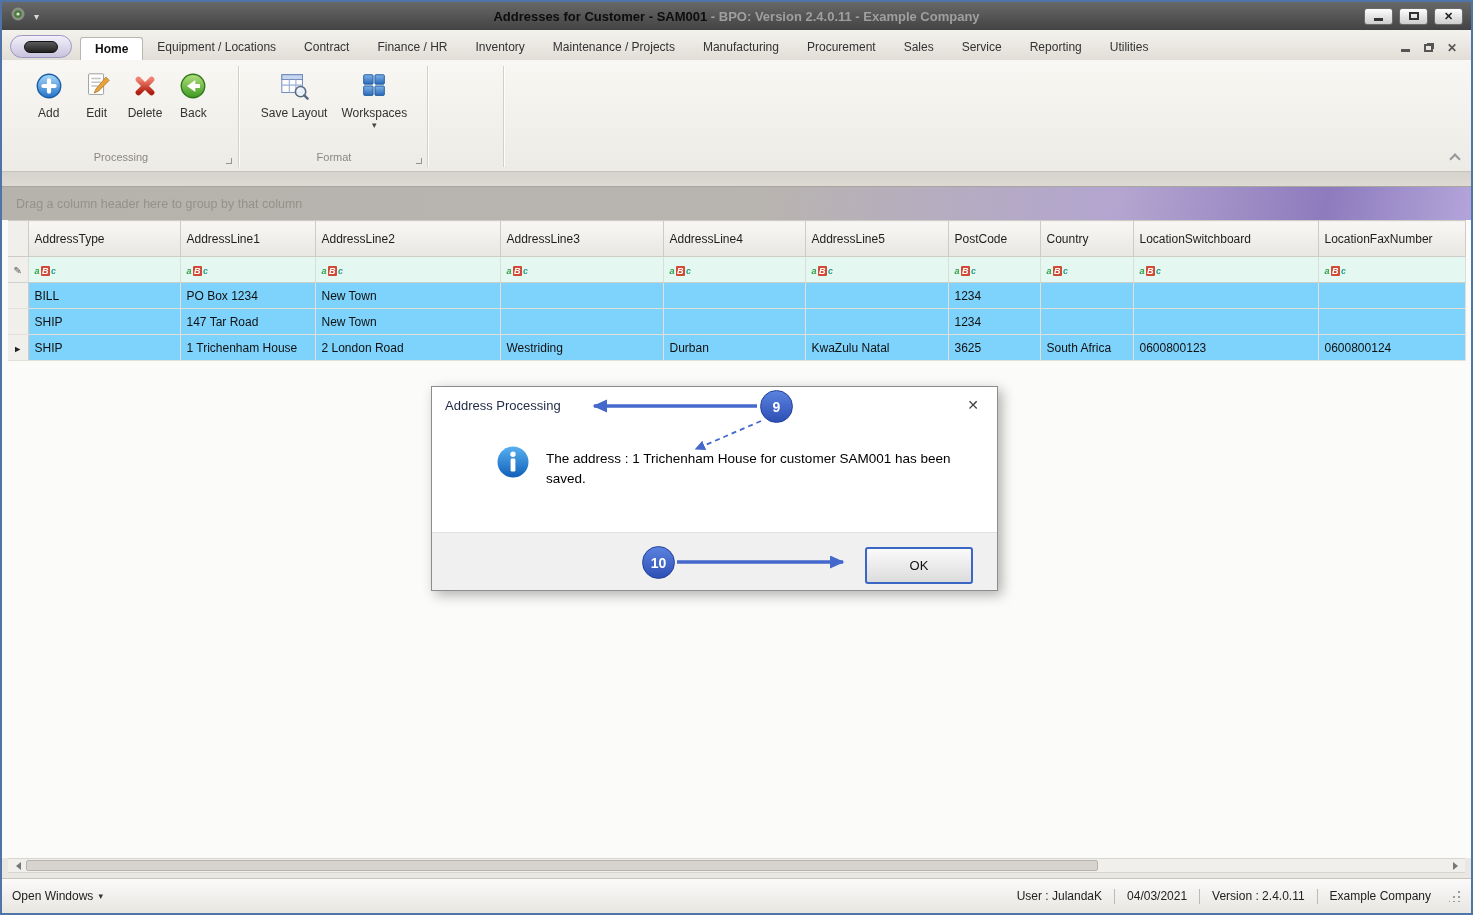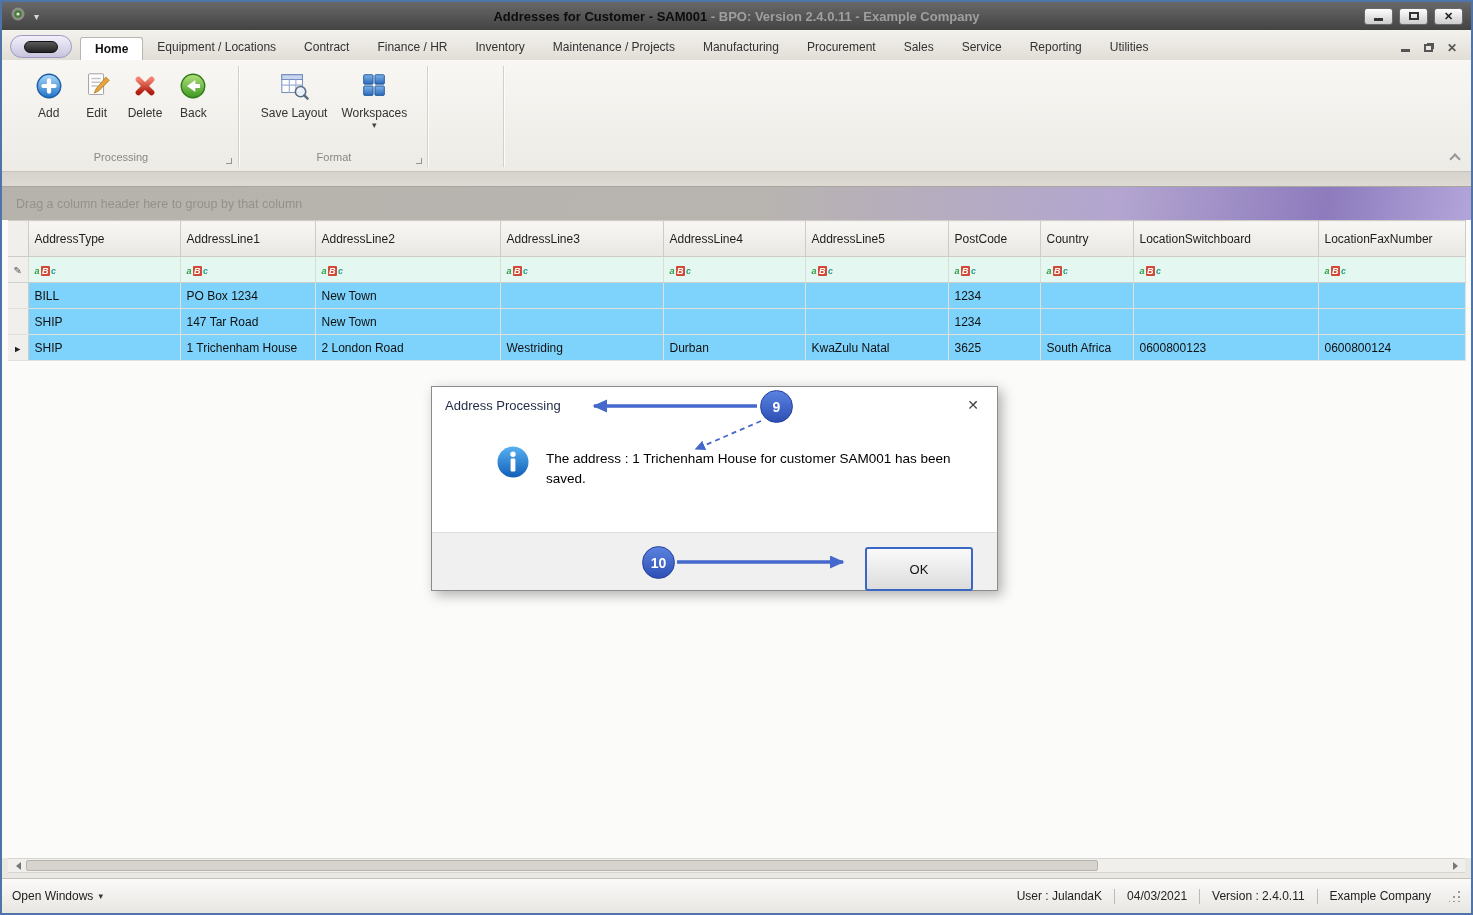--- a/index.html
+++ b/index.html
@@ -121,21 +121,21 @@
   .dialog{position:absolute;left:431px;top:386px;width:567px;height:205px;background:#fff;
     border:1px solid #8c8c8c;box-shadow:4px 4px 12px rgba(0,0,0,0.3);z-index:40;}
   .dlg-titlebar{position:absolute;left:0;right:4px;top:0;height:38px;background:#fff;
     display:flex;align-items:flex-start;justify-content:space-between;padding:11px 14px 0 13px;}
   .dlg-title{font-size:13px;color:#1f2a44;}
   .dlg-close{font-size:14px;color:#444;cursor:pointer;line-height:1;}
   .dlg-body{position:absolute;left:0;right:0;top:38px;height:109px;display:flex;align-items:flex-start;padding:12px 20px 0 52px;gap:16px;background:#fff;margin-left:12px;}
   .info-icon{flex:0 0 auto;margin-top:8px;}
   .dlg-message{font-size:13.5px;color:#000;line-height:1.45;width:455px;margin-top:12px;}
   .dlg-footer{position:absolute;left:0;right:0;bottom:0;height:58px;background:#f0f0f0;border-top:1px solid #dfdfdf;}
-  .ok-btn{position:absolute;right:24px;top:14px;width:108px;height:44px;font-size:13px;color:#111;
+  .ok-btn{position:absolute;right:24px;top:14px;width:108px;height:37px;font-size:13px;color:#111;
     font-family:"Liberation Sans",sans-serif;background:linear-gradient(#fafafa,#dcdcdc);
     border:2px solid #3a66c4;border-radius:3px;cursor:pointer;}
 
   
   .overlay{position:absolute;left:0;top:0;z-index:50;pointer-events:none;}
   .callout{position:absolute;width:33px;height:33px;border-radius:50%;z-index:55;
     background:linear-gradient(180deg,#5b82e0,#2c4fb4);border:1px solid #24409a;
     color:#fff;font-size:14px;font-weight:bold;display:flex;align-items:center;justify-content:center;pointer-events:none;}
   .c9{left:760px;top:390px;}
   .c10{left:642px;top:546px;}

